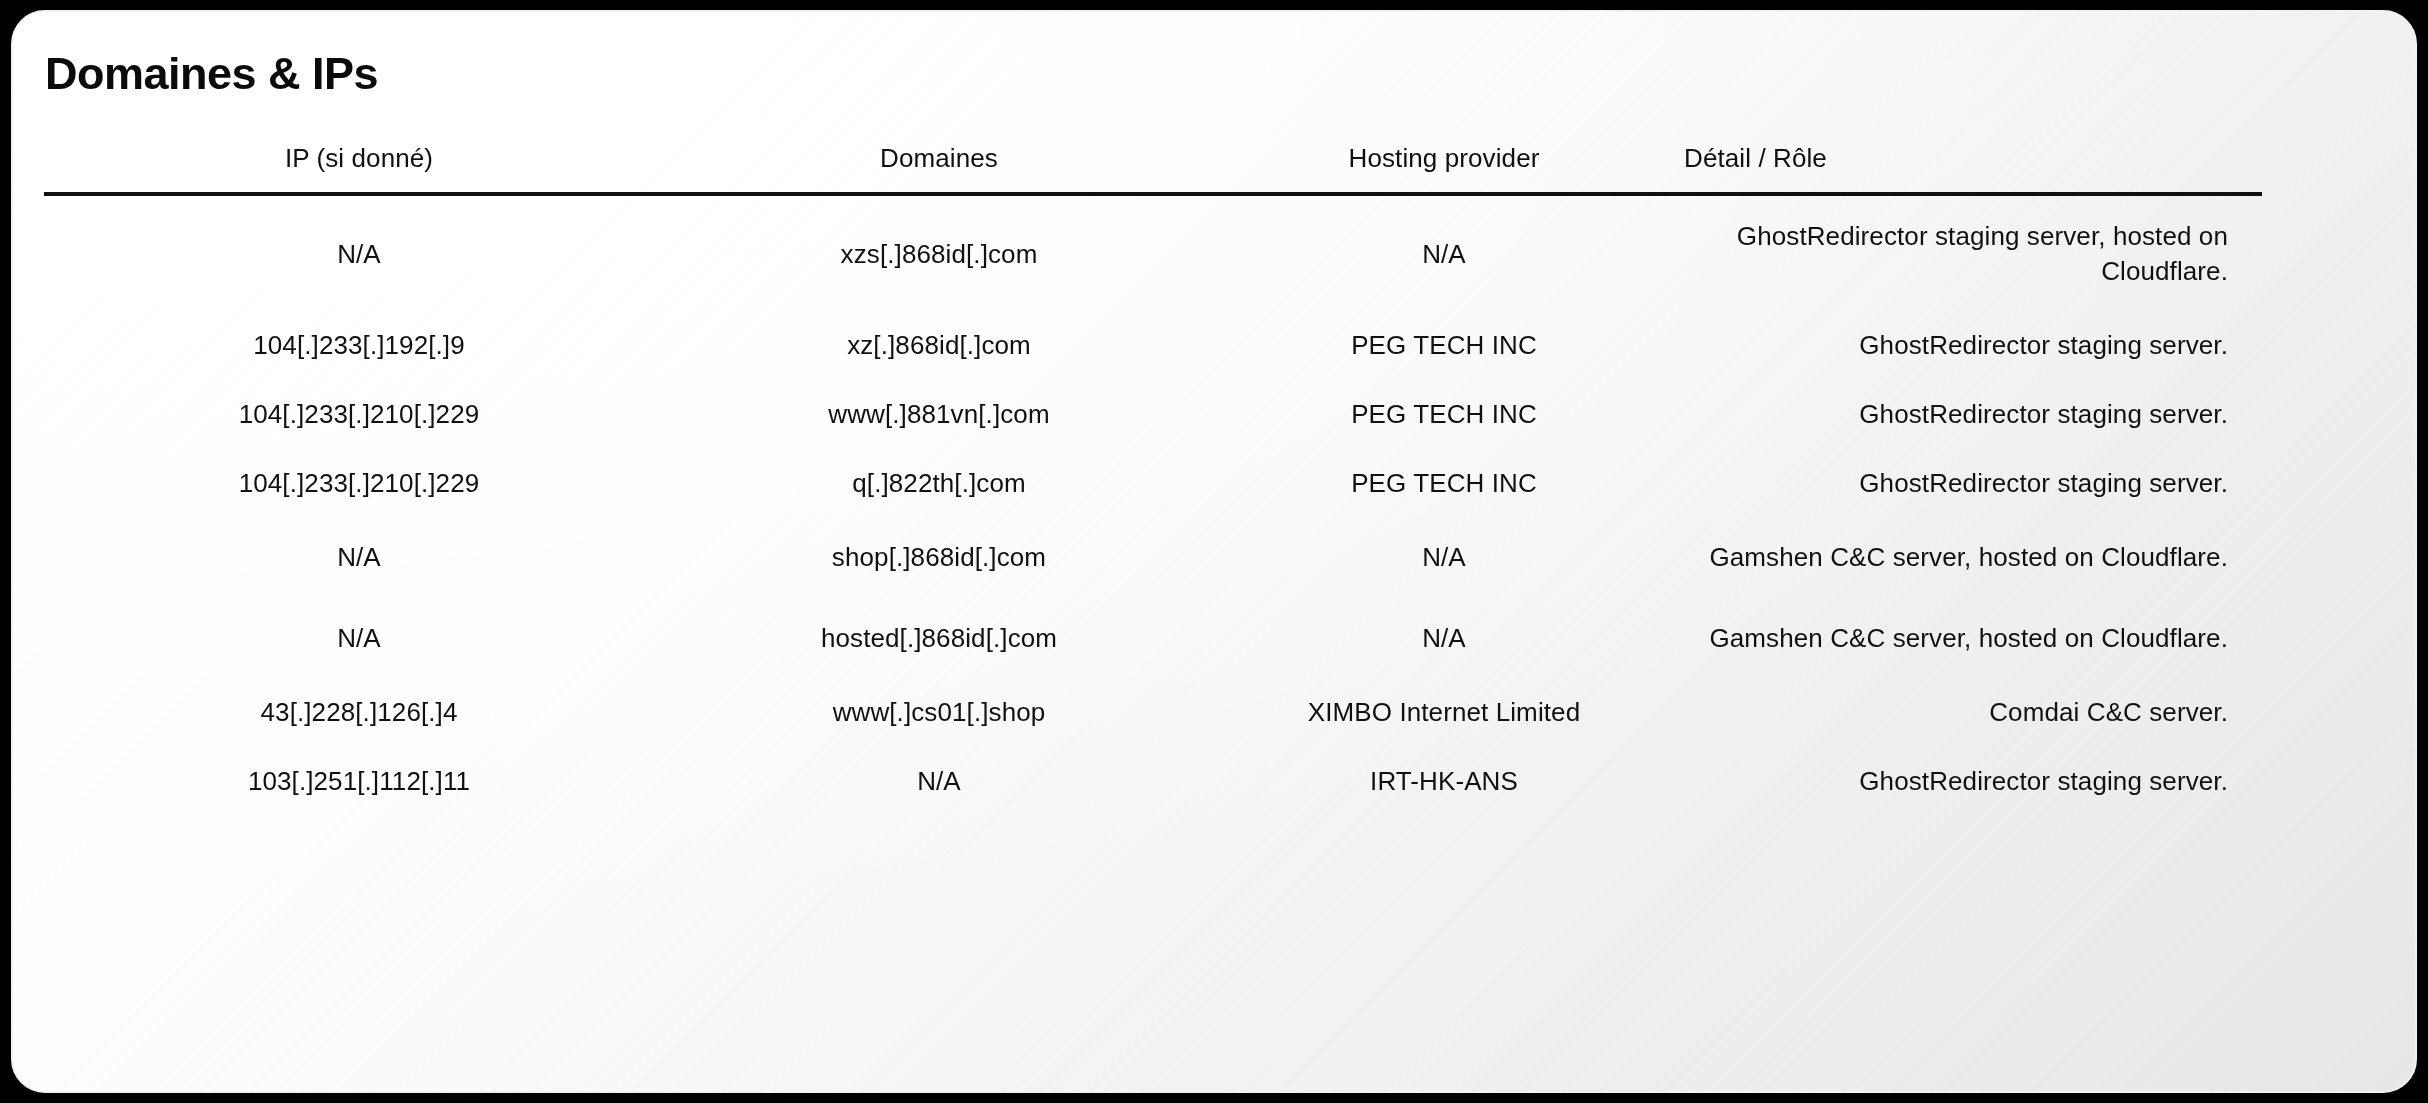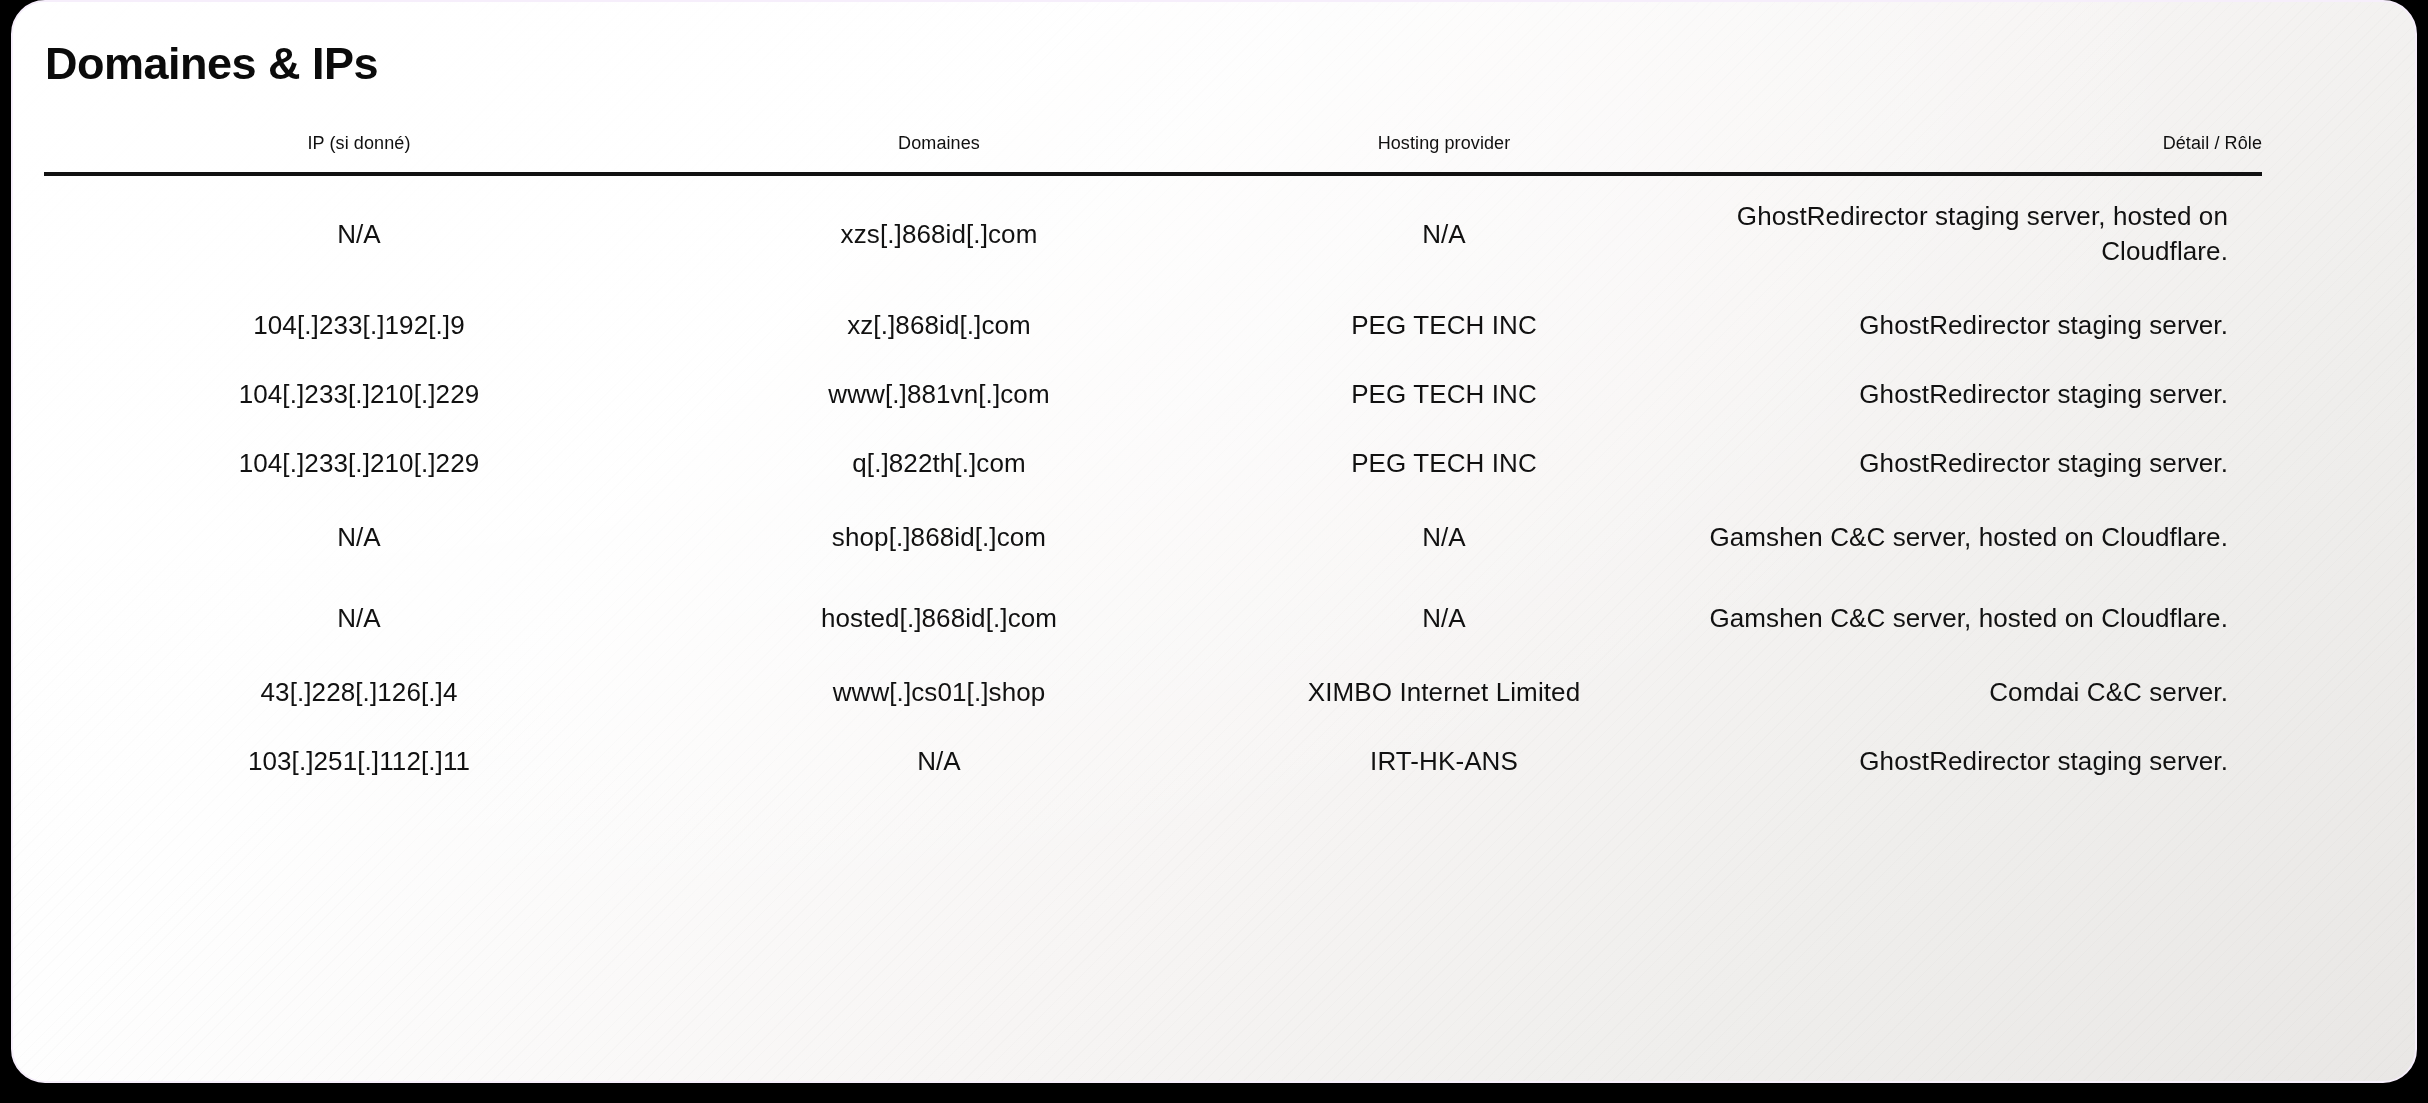--- a/index.html
+++ b/index.html
@@ -17,21 +17,21 @@
     width: 2428px;
     height: 1103px;
     background: #000000;
     overflow: hidden;
   }
 
   
   #card {
     position: absolute;
     left: 11px;
-    top: 0;
+    top: 10px;
     width: 2406px;
     height: 1083px;
     border-radius: 34px;
     border: 2px solid #f6eefb;
     background:
       
       repeating-linear-gradient(
         -45deg,
         rgba(0,0,0,0.013) 0px,
         rgba(0,0,0,0.013) 1px,
@@ -87,30 +87,30 @@
     border-collapse: collapse;
     table-layout: fixed;
   }
 
   table.data-table col.c-ip      { width: 630px; }
   table.data-table col.c-domain  { width: 530px; }
   table.data-table col.c-host    { width: 480px; }
   table.data-table col.c-detail  { width: 578px; }
 
   thead th {
-    font-size: 18px;
+    font-size: 26px;
     font-weight: 400;
     color: #101010;
     text-align: center;
     padding: 0 0 18px 0;
     vertical-align: bottom;
     border-bottom: 4px solid #111111;
     letter-spacing: 0.1px;
   }
-  thead th.th-detail { text-align: right; }
+  thead th.th-detail { text-align: left; }
 
   tbody td {
     font-size: 26px;
     font-weight: 400;
     color: #111111;
     text-align: center;
     vertical-align: middle;
     padding: 17px 0;
     line-height: 1.33;
     letter-spacing: 0.1px;

